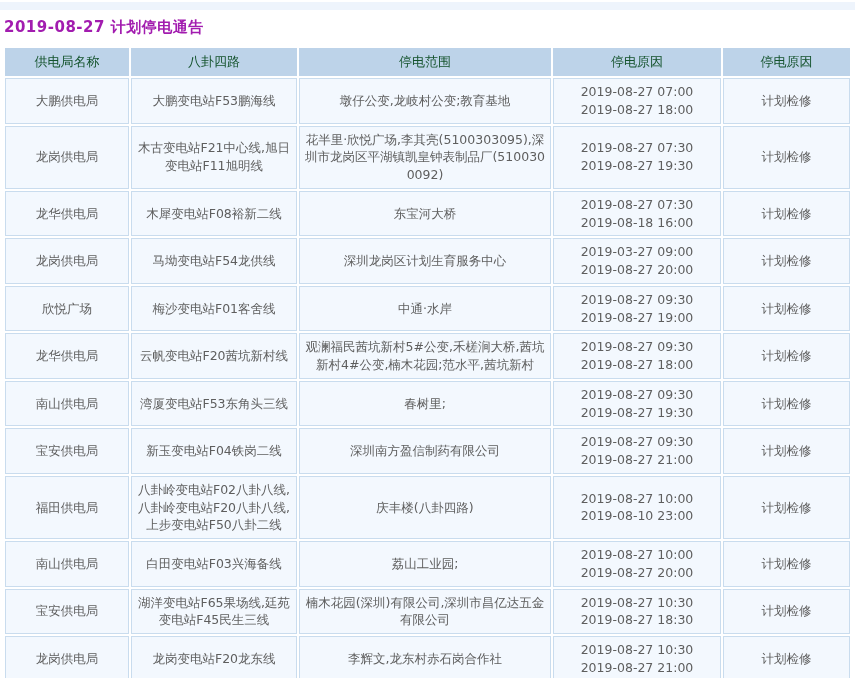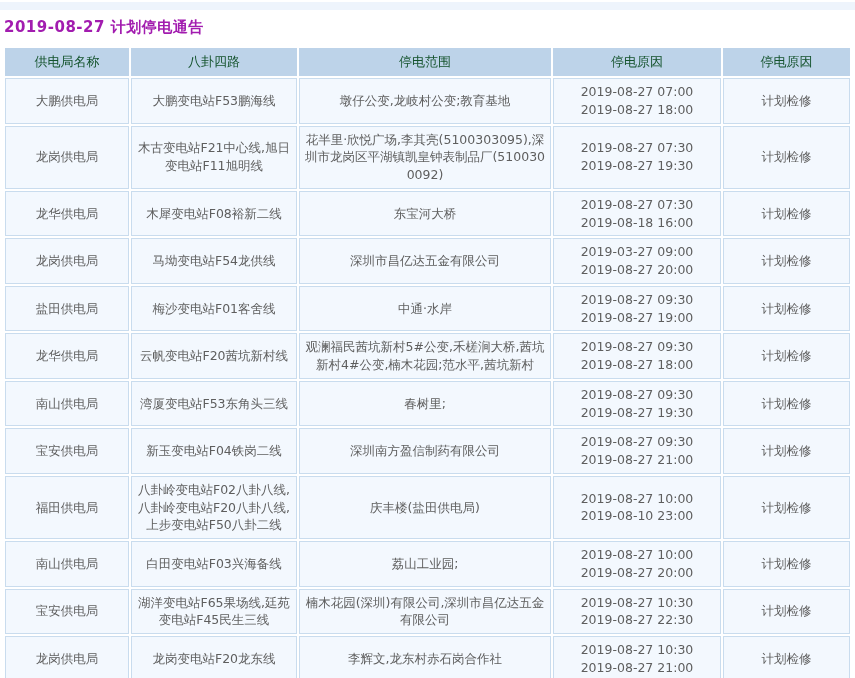--- a/index.html
+++ b/index.html
@@ -111,29 +111,29 @@
         <td>东宝河大桥</td>
         <td class="time-cell">
           <div>2019-08-27 07:30</div>
           <div>2019-08-18 16:00</div>
         </td>
         <td>计划检修</td>
       </tr>
       <tr>
         <td>龙岗供电局</td>
         <td>马坳变电站F54龙供线</td>
-        <td>深圳市昌亿达五金有限公司</td>
+        <td>深圳龙岗区计划生育服务中心</td>
         <td class="time-cell">
           <div>2019-03-27 09:00</div>
           <div>2019-08-27 20:00</div>
         </td>
         <td>计划检修</td>
       </tr>
       <tr>
-        <td>盐田供电局</td>
+        <td>欣悦广场</td>
         <td>梅沙变电站F01客舍线</td>
         <td>中通·水岸</td>
         <td class="time-cell">
           <div>2019-08-27 09:30</div>
           <div>2019-08-27 19:00</div>
         </td>
         <td>计划检修</td>
       </tr>
       <tr>
         <td>龙华供电局</td>
@@ -161,21 +161,21 @@
         <td>深圳南方盈信制药有限公司</td>
         <td class="time-cell">
           <div>2019-08-27 09:30</div>
           <div>2019-08-27 21:00</div>
         </td>
         <td>计划检修</td>
       </tr>
       <tr>
         <td>福田供电局</td>
         <td>八卦岭变电站F02八卦八线,八卦岭变电站F20八卦八线,上步变电站F50八卦二线</td>
-        <td>庆丰楼(盐田供电局)</td>
+        <td>庆丰楼(八卦四路)</td>
         <td class="time-cell">
           <div>2019-08-27 10:00</div>
           <div>2019-08-10 23:00</div>
         </td>
         <td>计划检修</td>
       </tr>
       <tr>
         <td>南山供电局</td>
         <td>白田变电站F03兴海备线</td>
         <td>荔山工业园;</td>
@@ -184,21 +184,21 @@
           <div>2019-08-27 20:00</div>
         </td>
         <td>计划检修</td>
       </tr>
       <tr>
         <td>宝安供电局</td>
         <td>湖洋变电站F65果场线,廷苑变电站F45民生三线</td>
         <td>楠木花园(深圳)有限公司,深圳市昌亿达五金有限公司</td>
         <td class="time-cell">
           <div>2019-08-27 10:30</div>
-          <div>2019-08-27 22:30</div>
+          <div>2019-08-27 18:30</div>
         </td>
         <td>计划检修</td>
       </tr>
       <tr>
         <td>龙岗供电局</td>
         <td>龙岗变电站F20龙东线</td>
         <td>李辉文,龙东村赤石岗合作社</td>
         <td class="time-cell">
           <div>2019-08-27 10:30</div>
           <div>2019-08-27 21:00</div>

